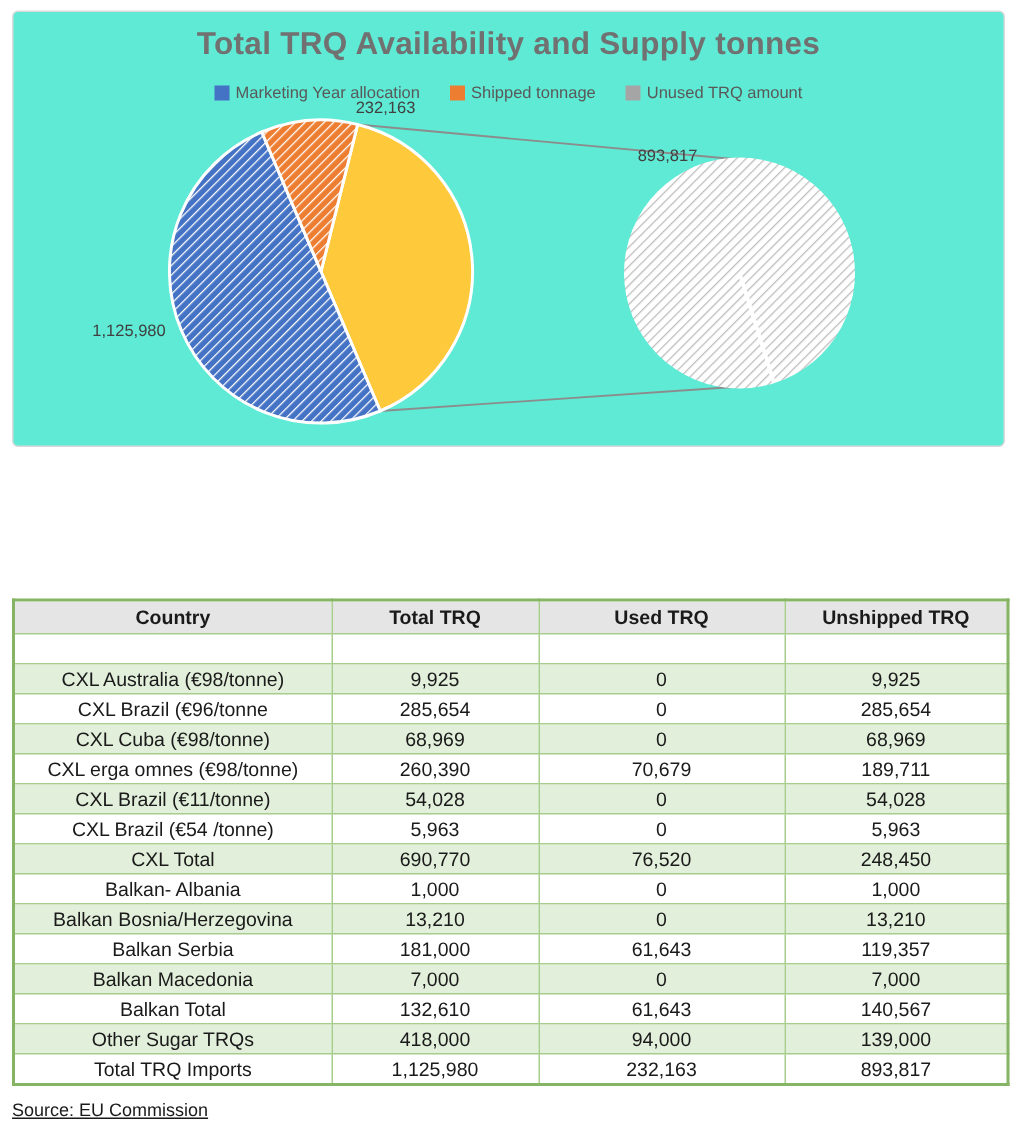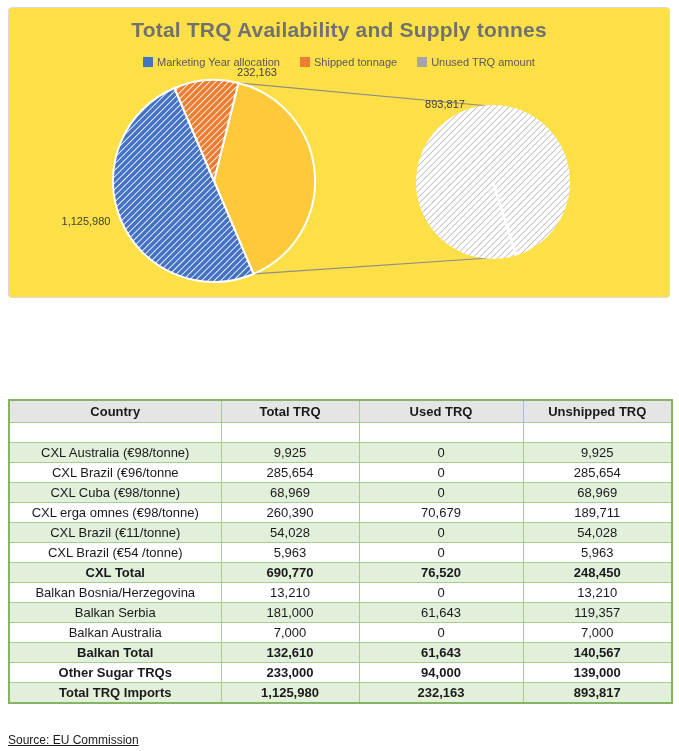--- a/index.html
+++ b/index.html
@@ -4,21 +4,21 @@
 <style>
   html,body{margin:0;padding:0;}
   body{
     width:679px;height:751px;position:relative;background:#ffffff;
     font-family:"Liberation Sans","DejaVu Sans",sans-serif;
     color:#1a1a1a;overflow:hidden;
   }
   
   .chart-box{
     position:absolute;left:8px;top:7px;width:660px;height:289px;
-    background:#fde047;border:1px solid #d9d9d9;border-radius:4px;
+    background:#5eead4;border:1px solid #d9d9d9;border-radius:4px;
   }
   .chart-title{
     position:absolute;top:10px;left:0;width:100%;text-align:center;
     font-size:21px;font-weight:bold;color:#717171;letter-spacing:.2px;
   }
   .legend{
     position:absolute;top:48px;left:0;width:100%;
     display:flex;justify-content:center;align-items:center;gap:20px;
     font-size:11px;color:#595959;
   }
@@ -37,21 +37,21 @@
   }
   .trq-table th,.trq-table td{
     border:1px solid #a6cd8b;text-align:center;
     padding:1px 3px;height:17px;line-height:15px;
     overflow:hidden;white-space:nowrap;
   }
   .trq-table{border:2px solid #85b464;}
   .trq-table thead th{background:#e5e5e5;font-weight:bold;height:19px;}
   .trq-table tbody tr:nth-child(even){background:#e2efda;}
   .trq-table tbody tr:nth-child(odd){background:#ffffff;}
-  .trq-table tbody tr.bold td{font-weight:bold;}
+  .trq-table tbody tr.bold td{font-weight:normal;}
   .col-country{width:212px;}
   .col-total{width:138px;}
   .col-used{width:164px;}
   .col-unshipped{width:149px;}
   .source-note{
     position:absolute;left:8px;top:733px;font-size:12px;color:#1a1a1a;text-decoration:underline;
   }
 </style>
 </head>
 <body>
@@ -170,46 +170,52 @@
         <td>0</td>
         <td>5,963</td>
       </tr>
       <tr class="bold">
         <td>CXL Total</td>
         <td>690,770</td>
         <td>76,520</td>
         <td>248,450</td>
       </tr>
       <tr>
+        <td>Balkan- Albania</td>
+        <td>1,000</td>
+        <td>0</td>
+        <td>1,000</td>
+      </tr>
+      <tr>
         <td>Balkan Bosnia/Herzegovina</td>
         <td>13,210</td>
         <td>0</td>
         <td>13,210</td>
       </tr>
       <tr>
         <td>Balkan Serbia</td>
         <td>181,000</td>
         <td>61,643</td>
         <td>119,357</td>
       </tr>
       <tr>
-        <td>Balkan Australia</td>
+        <td>Balkan Macedonia</td>
         <td>7,000</td>
         <td>0</td>
         <td>7,000</td>
       </tr>
       <tr class="bold">
         <td>Balkan Total</td>
         <td>132,610</td>
         <td>61,643</td>
         <td>140,567</td>
       </tr>
       <tr class="bold">
         <td>Other Sugar TRQs</td>
-        <td>233,000</td>
+        <td>418,000</td>
         <td>94,000</td>
         <td>139,000</td>
       </tr>
       <tr class="bold">
         <td>Total TRQ Imports</td>
         <td>1,125,980</td>
         <td>232,163</td>
         <td>893,817</td>
       </tr>
     </tbody>

